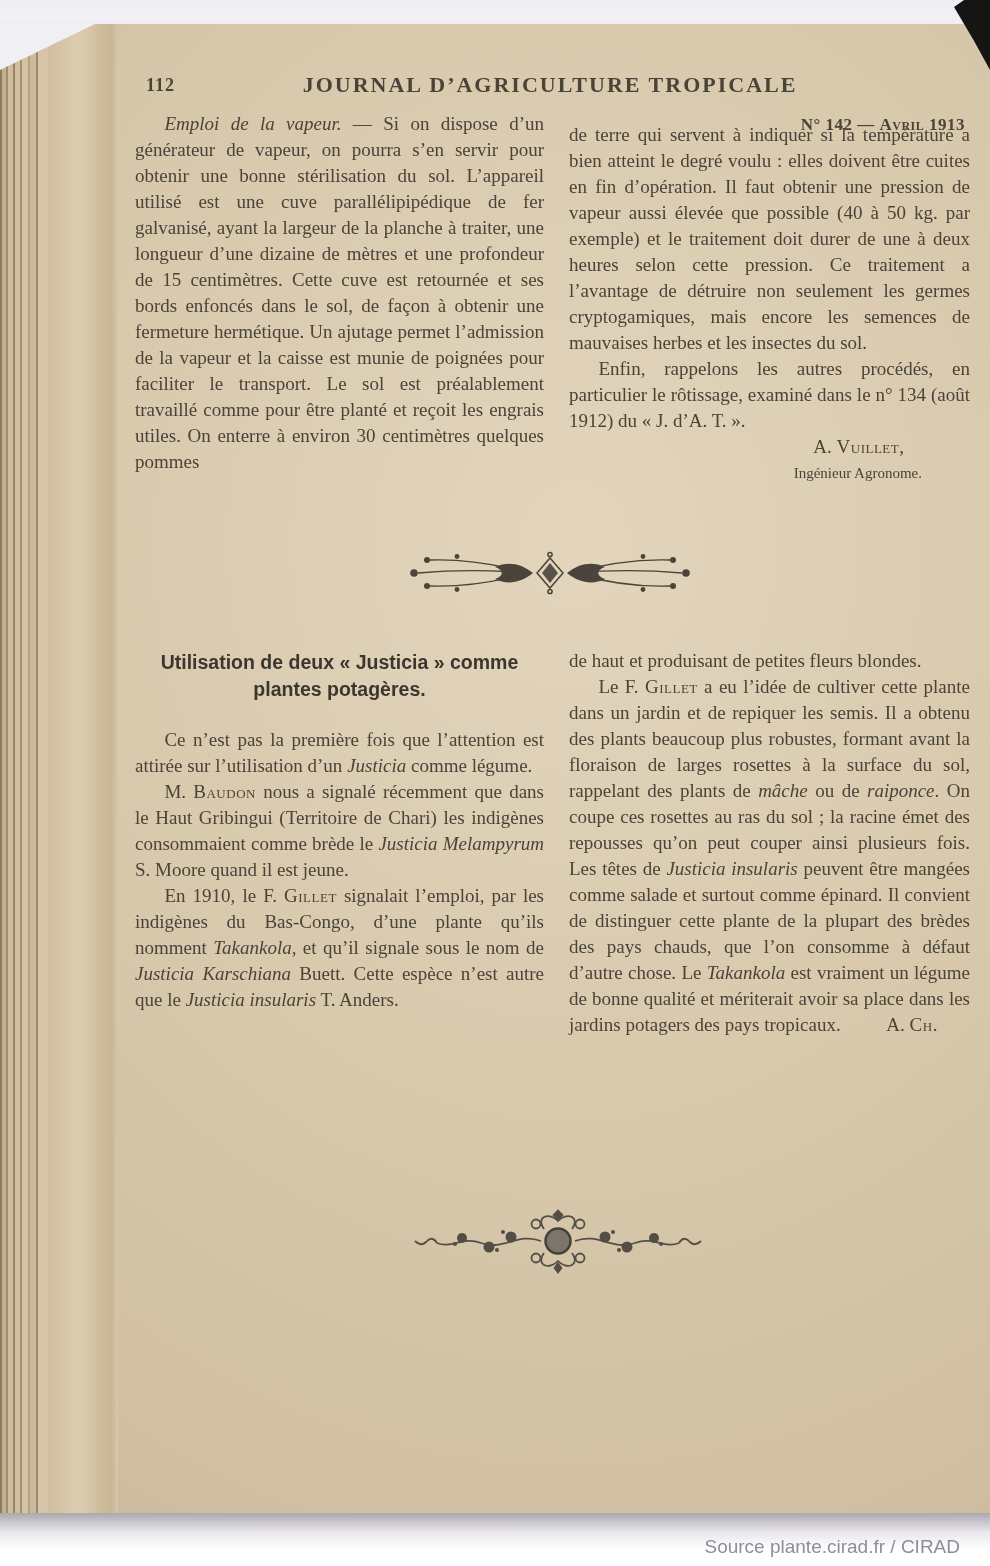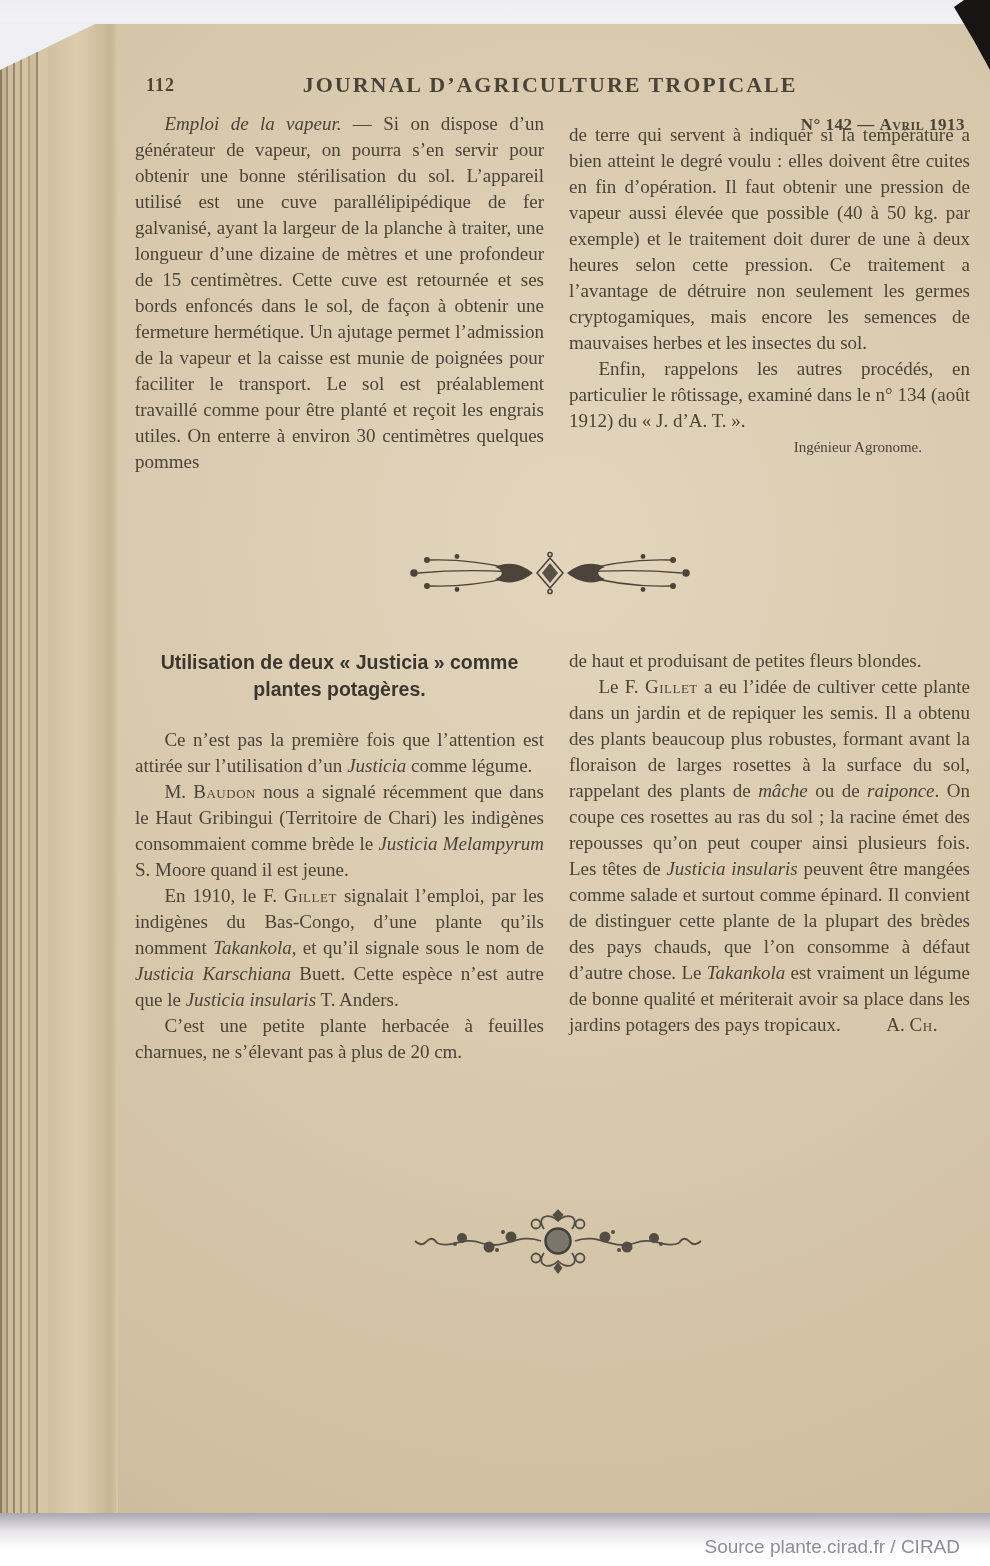--- a/index.html
+++ b/index.html
@@ -79,20 +79,21 @@
   <div class="hdr ink page-num" style="position:absolute;">112</div>
   <div class="hdr ink journal-title" style="position:absolute;">JOURNAL D’AGRICULTURE TROPICALE</div>
   <div class="hdr ink issue" style="position:absolute;"><span>N° 142 — </span><span class="seg-sc">Avril</span><span> 1913</span></div>
 
   <div class="col ink art1-left">
     <p class="para indent"><span class="seg-i">Emploi de la vapeur.</span><span> — Si on dispose d’un générateur de vapeur, on pourra s’en servir pour obtenir une bonne stérilisation du sol. L’appareil utilisé est une cuve parallélipipédique de fer galvanisé, ayant la largeur de la planche à traiter, une longueur d’une dizaine de mètres et une profondeur de 15 centimètres. Cette cuve est retournée et ses bords enfoncés dans le sol, de façon à obtenir une fermeture hermétique. Un ajutage permet l’admission de la vapeur et la caisse est munie de poignées pour faciliter le transport. Le sol est préalablement travaillé comme pour être planté et reçoit les engrais utiles. On enterre à environ 30 centimètres quelques pommes</span></p>
   </div>
   <div class="col ink art1-right">
     <p class="para"><span>de terre qui servent à indiquer si la température a bien atteint le degré voulu : elles doivent être cuites en fin d’opération. Il faut obtenir une pression de vapeur aussi élevée que possible (40 à 50 kg. par exemple) et le traitement doit durer de une à deux heures selon cette pression. Ce traitement a l’avantage de détruire non seulement les germes cryptogamiques, mais encore les semences de mauvaises herbes et les insectes du sol.</span></p>
     <p class="para indent"><span>Enfin, rappelons les autres procédés, en particulier le rôtissage, examiné dans le n° 134 (août 1912) du « J. d’A. T. ».</span></p>
+    <p class="sig"><span>A. </span><span class="seg-sc">Vuillet</span><span>,</span></p>
     <p class="sig-role">Ingénieur Agronome.</p>
   </div>
 
   <div class="ornament orn1">
     <svg viewBox="0 0 300 46" width="300" height="48" aria-hidden="true">
       <g stroke="#4a443a" fill="none" stroke-width="1.5">
         <path d="M150 8 L163 23 L150 38 L137 23 Z"></path>
         <circle cx="150" cy="4.5" r="2.1"></circle>
         <circle cx="150" cy="41.5" r="2.1"></circle>
       </g>
@@ -123,21 +124,20 @@
       </g>
     </svg>
   </div>
 
   <div class="heading">Utilisation de deux « Justicia » comme plantes potagères.</div>
 
   <div class="col ink art2-left">
     <p class="para indent"><span>Ce n’est pas la première fois que l’attention est attirée sur l’utilisation d’un </span><span class="seg-i">Justicia</span><span> comme légume.</span></p>
     <p class="para indent"><span>M. </span><span class="seg-sc">Baudon</span><span> nous a signalé récemment que dans le Haut Gribingui (Territoire de Chari) les indigènes consommaient comme brède le </span><span class="seg-i">Justicia Melampyrum</span><span> S. Moore quand il est jeune.</span></p>
     <p class="para indent"><span>En 1910, le F. </span><span class="seg-sc">Gillet</span><span> signalait l’emploi, par les indigènes du Bas-Congo, d’une plante qu’ils nomment </span><span class="seg-i">Takankola</span><span>, et qu’il signale sous le nom de </span><span class="seg-i">Justicia Karschiana</span><span> Buett. Cette espèce n’est autre que le </span><span class="seg-i">Justicia insularis</span><span> T. Anders.</span></p>
-    <p class="para indent"><span>C’est une petite plante herbacée à feuilles charnues, ne s’élevant pas à plus de 20 cm.</span></p>
   </div>
   <div class="col ink art2-right">
     <p class="para"><span>de haut et produisant de petites fleurs blondes.</span></p>
     <p class="para indent"><span><span>Le F. </span><span class="seg-sc">Gillet</span><span> a eu l’idée de cultiver cette plante dans un jardin et de repiquer les semis. Il a obtenu des plants beaucoup plus robustes, formant avant la floraison de larges rosettes à la surface du sol, rappelant des plants de </span><span class="seg-i">mâche</span><span> ou de </span><span class="seg-i">raiponce</span><span>. On coupe ces rosettes au ras du sol ; la racine émet des repousses qu’on peut couper ainsi plusieurs fois. Les têtes de </span><span class="seg-i">Justicia insularis</span><span> peuvent être mangées comme salade et surtout comme épinard. Il convient de distinguer cette plante de la plupart des brèdes des pays chauds, que l’on consomme à défaut d’autre chose. Le </span><span class="seg-i">Takankola</span><span> est vraiment un légume de bonne qualité et mériterait avoir sa place dans les jardins potagers des pays tropicaux.</span></span><span class="end-sig"><span class="seg-gap">A. </span><span class="seg-sc">Ch</span><span>.</span></span></p>
   </div>
 
   <div class="ornament orn2">
     <svg viewBox="0 0 310 68" width="310" height="68" aria-hidden="true">
       <g stroke="#534e45" fill="none" stroke-width="1.8">
         <path d="M141 21 C132 8 147 4 155 13 C163 4 178 8 169 21"></path>

